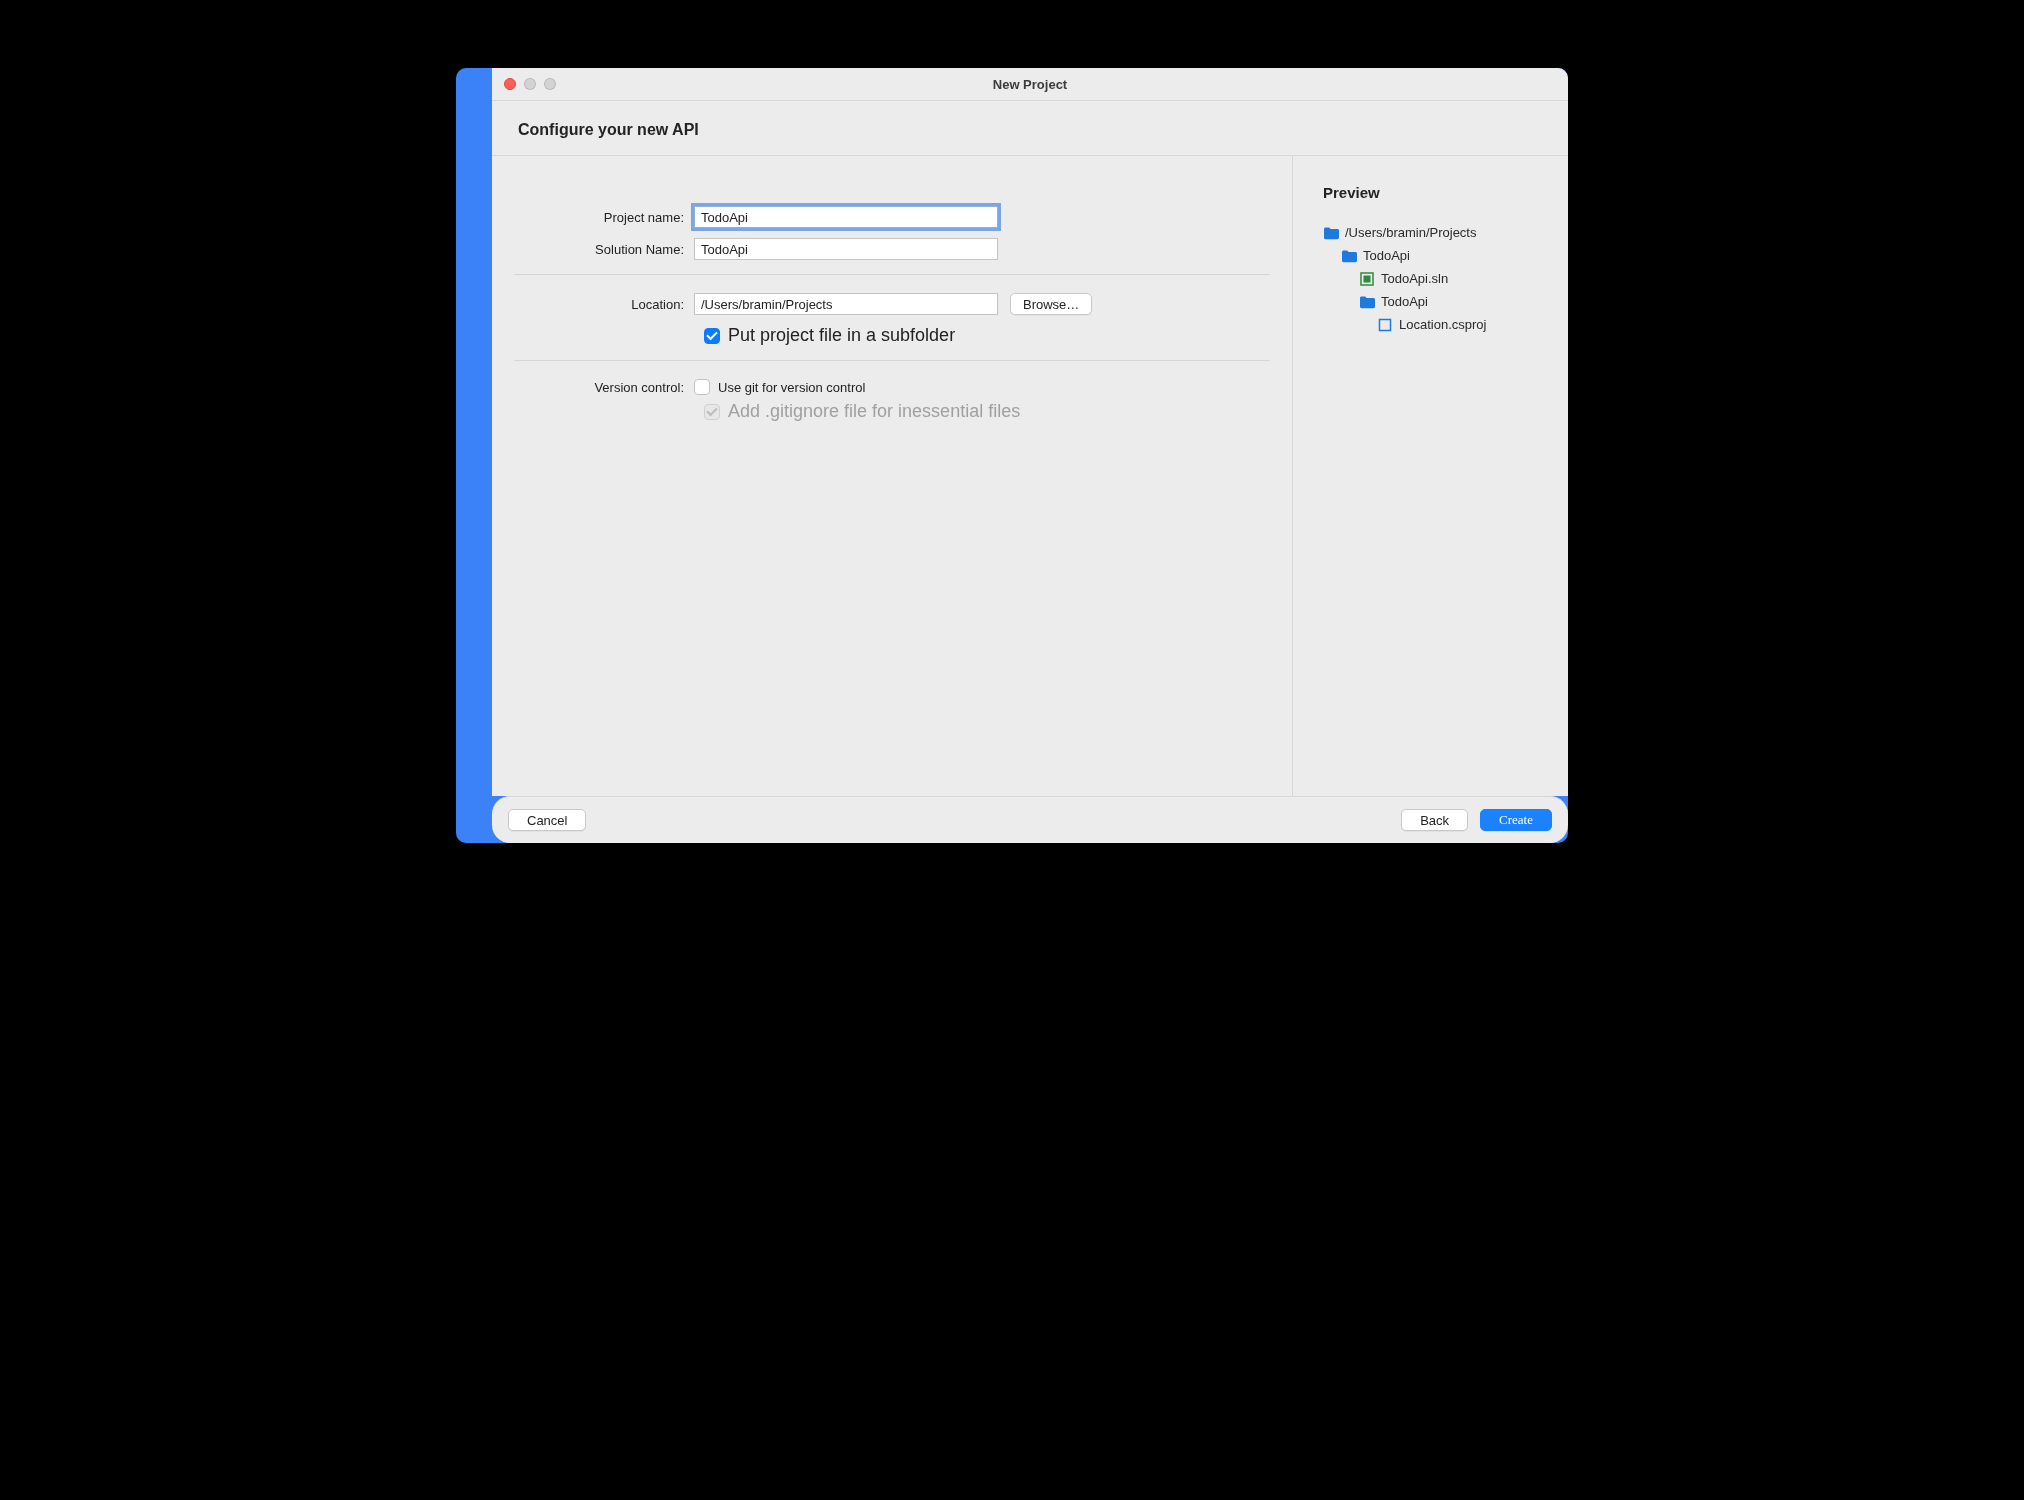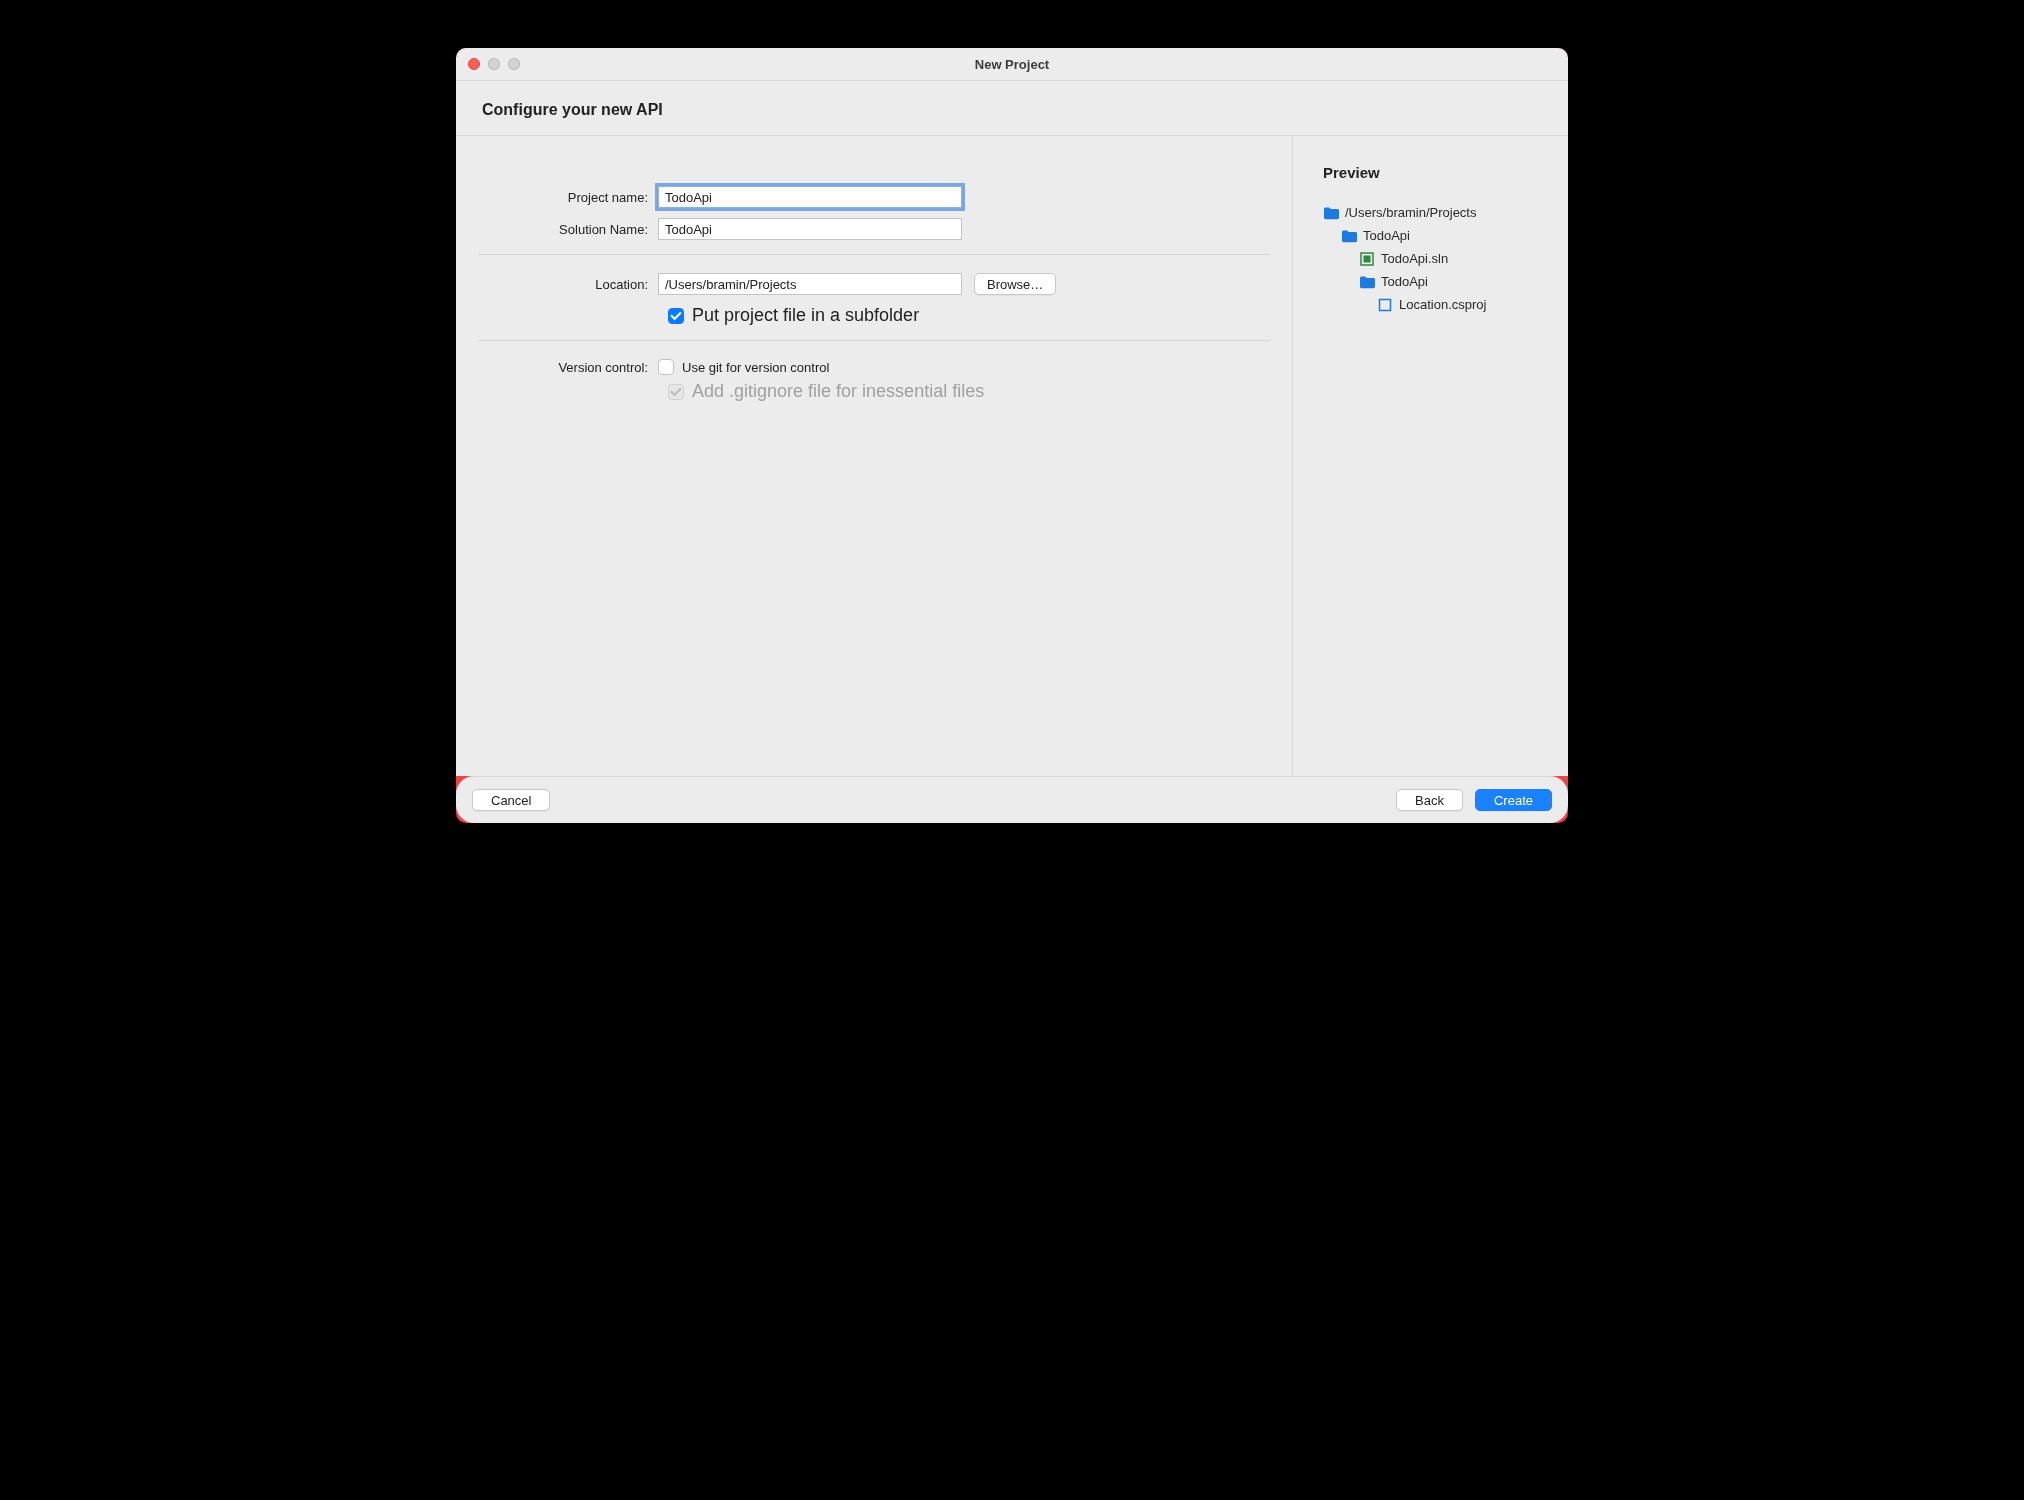--- a/index.html
+++ b/index.html
@@ -9,26 +9,27 @@
     font-size: 13px;
     color: #222;
     width: 2024px;
     height: 1500px;
     display: flex;
     align-items: flex-start;
     justify-content: center;
   }
   .window {
     width: 1112px;
-    margin-top: 48px;
-    background: #ef4444;
+    margin-top: 68px;
+    background: #3b82f6;
     border-radius: 10px;
     box-shadow: 0 20px 60px rgba(0,0,0,.5);
     overflow: hidden;
     position: relative;
+    padding-left: 36px;
   }
   .titlebar {
     height: 33px;
     display: flex;
     align-items: center;
     position: relative;
     background: #ececec;
     border-bottom: 1px solid #d7d7d7;
   }
   .traffic {
@@ -193,20 +194,21 @@
     background: #fff;
     font-size: 13px;
     color: #222;
     cursor: pointer;
     box-shadow: 0 1px 0 rgba(0,0,0,.04);
   }
   .btn.primary {
     background: #1a82ff;
     border-color: #1a82ff;
     color: #fff;
+    font-family: Liberation Serif, serif;
   }
   .footer .spacer { flex: 1; }
   .footer .btn + .btn { margin-left: 12px; }
 </style>
 </head>
 <body>
 
 <div class="window">
 
   <div class="titlebar">

